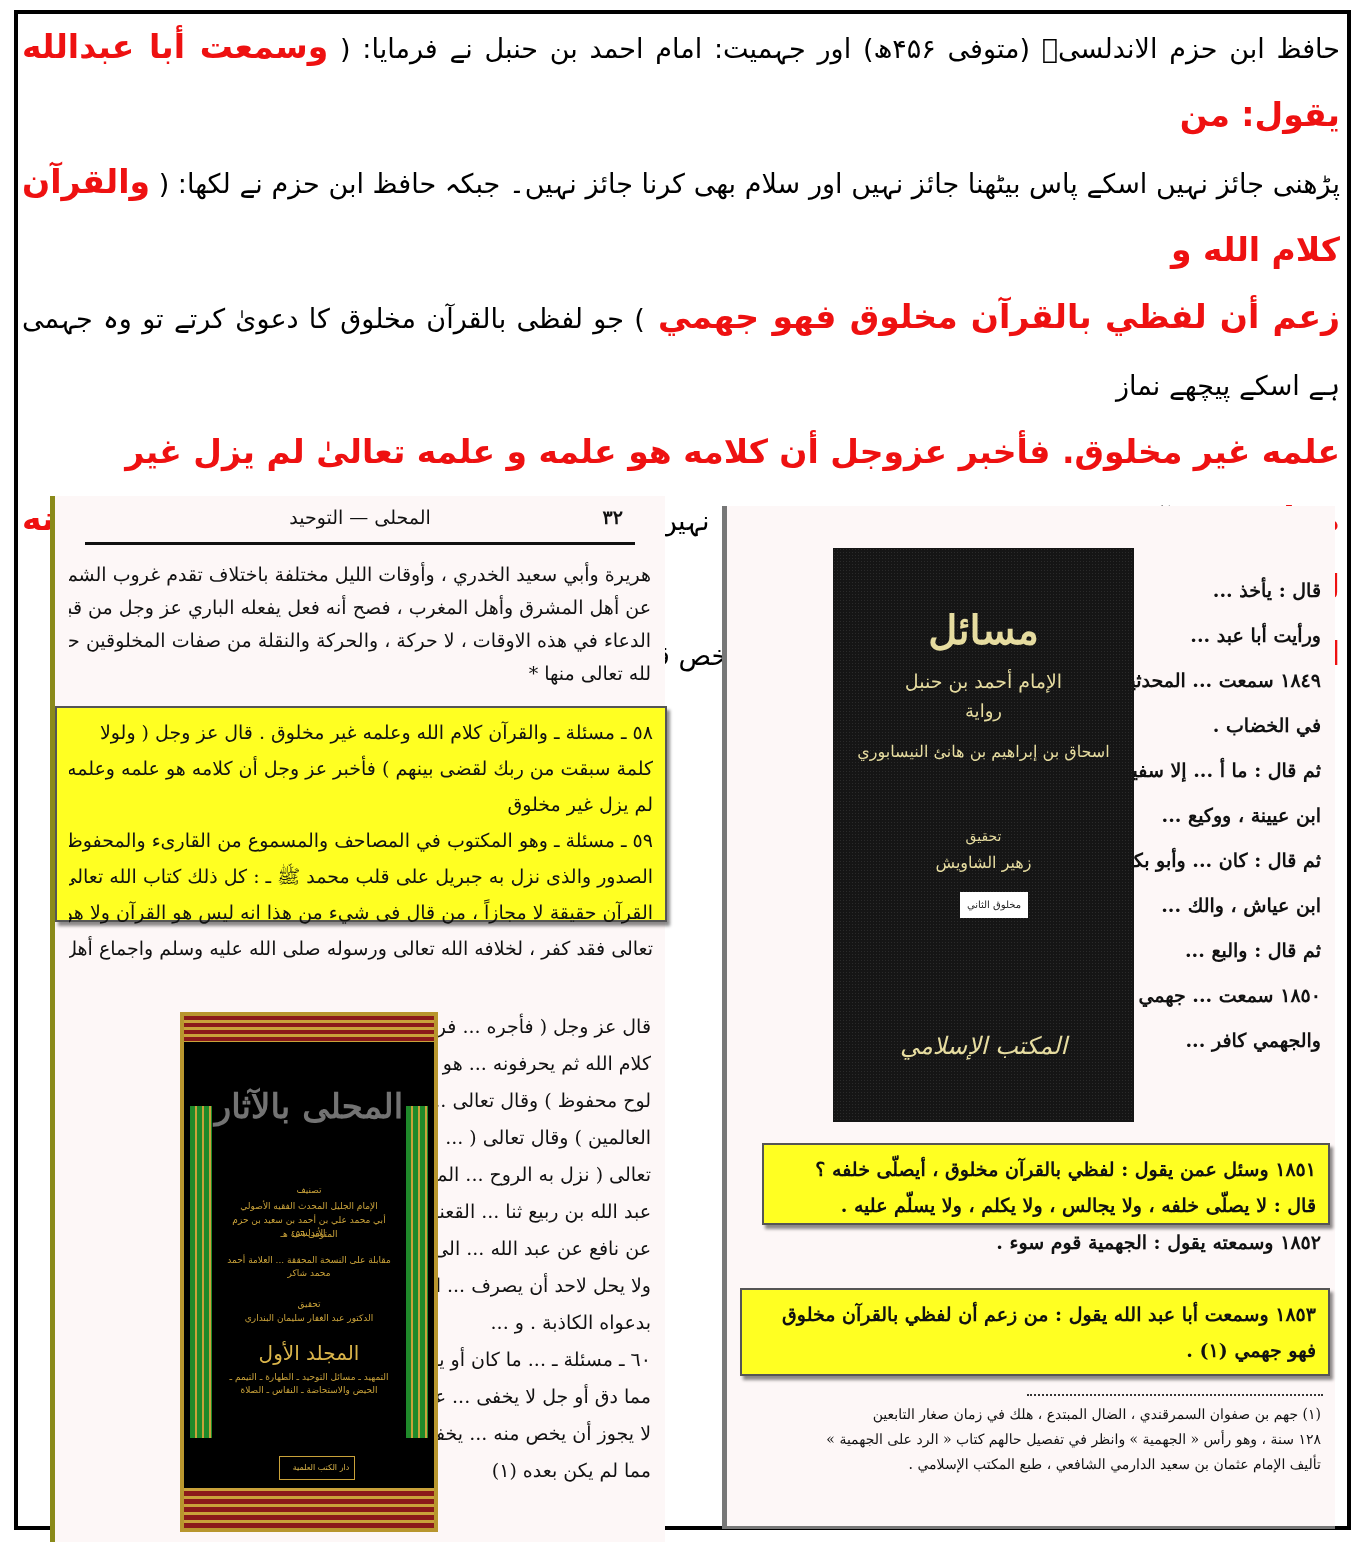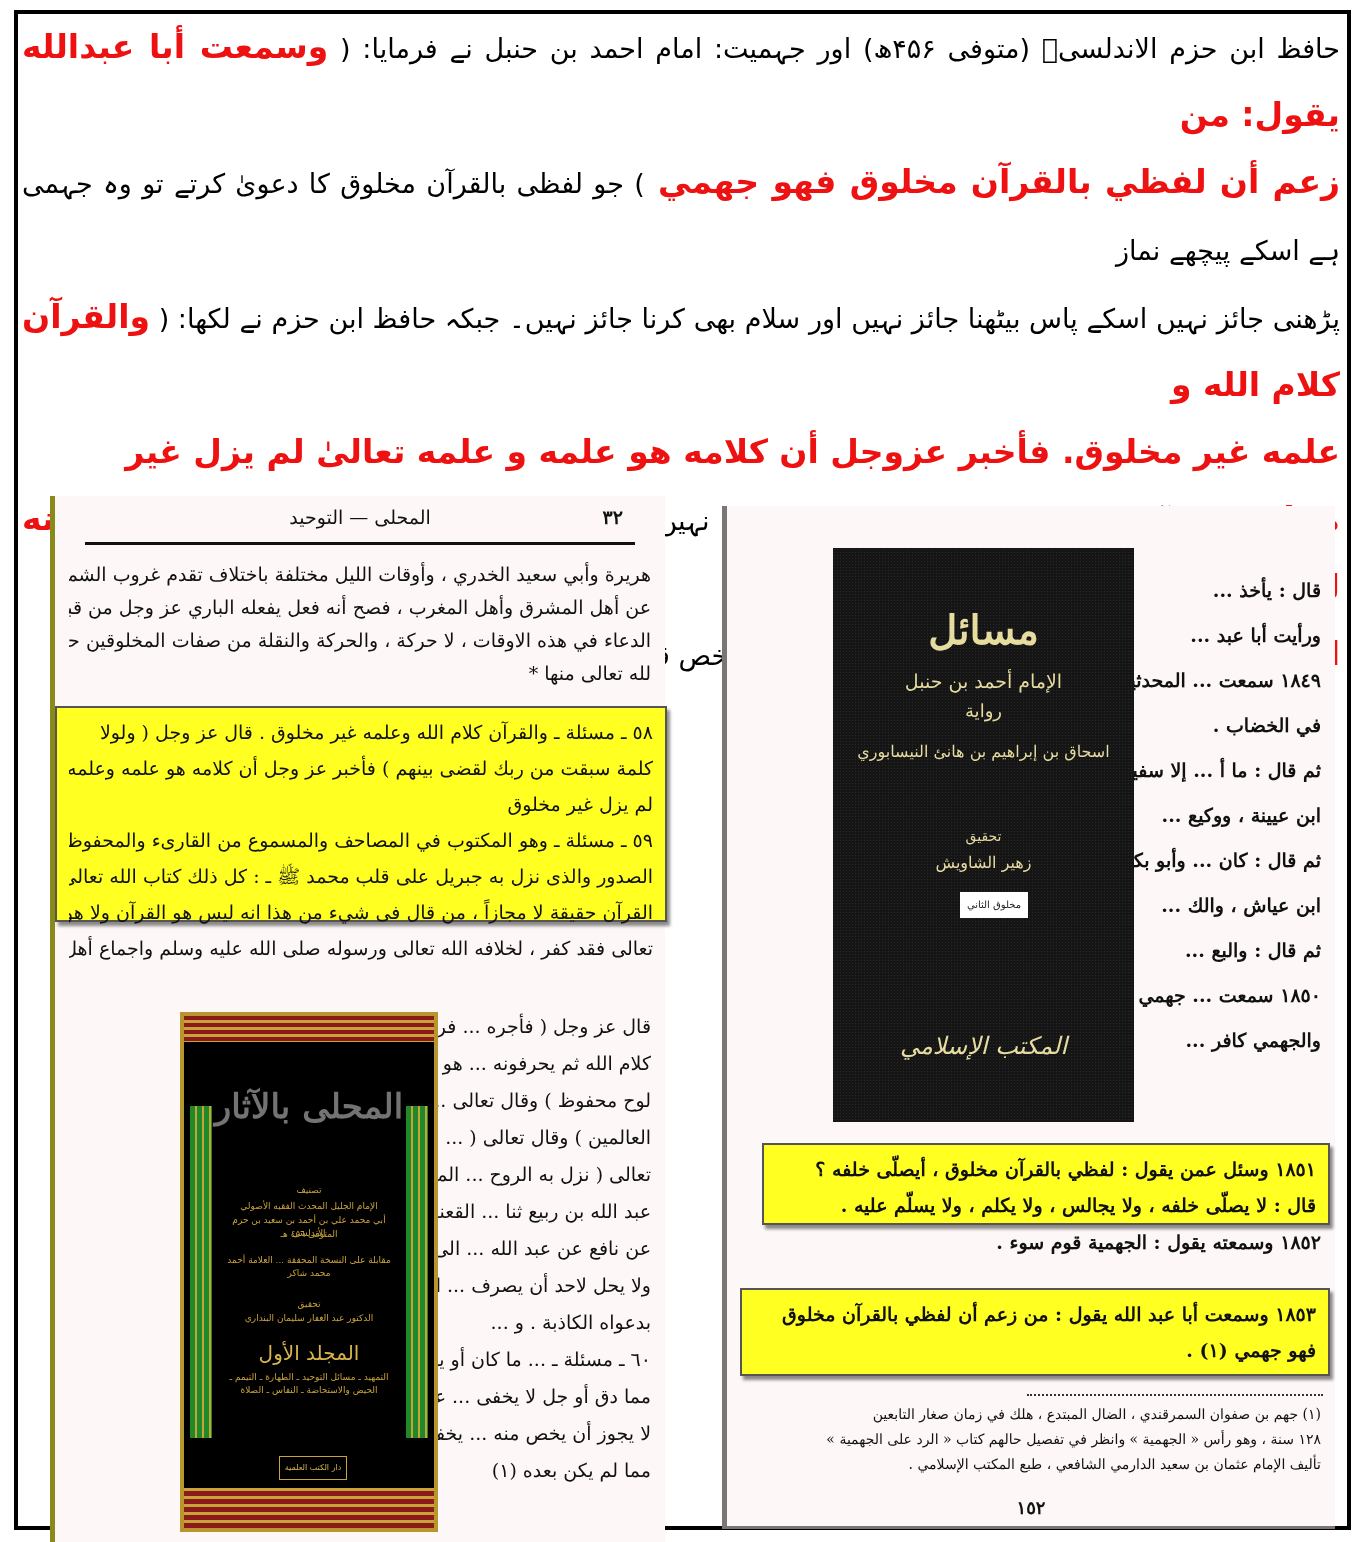--- a/index.html
+++ b/index.html
@@ -23,21 +23,21 @@
   .hl div { white-space: nowrap; overflow: hidden; }
 
   .cover-mahalla { position: absolute; left: 180px; top: 1012px; width: 258px; height: 520px; background: #000; border: 4px solid #b8962e; box-sizing: border-box; overflow: hidden; }
   .cover-mahalla .band-top { position: absolute; left: 0; right: 0; top: 0; height: 26px; background: repeating-linear-gradient(180deg, #8b1a1a 0 4px, #c9a23a 4px 7px); }
   .cover-mahalla .pillar { position: absolute; top: 90px; bottom: 90px; width: 22px; background: repeating-linear-gradient(90deg, #1f8a2a 0 5px, #c9a23a 5px 7px); }
   .cover-mahalla .pl { left: 6px; } .cover-mahalla .pr { right: 6px; }
   .cover-mahalla .band-bot { position: absolute; left: 0; right: 0; bottom: 0; height: 40px; background: repeating-linear-gradient(180deg, #c9a23a 0 3px, #8b1a1a 3px 8px); }
   .cover-mahalla .title { position: absolute; top: 70px; left: 30px; right: 30px; text-align: center; color: #737373; font-size: 34px; font-weight: bold; direction: rtl; font-family: "DejaVu Serif", serif; }
   .cover-mahalla .small { position: absolute; left: 36px; right: 36px; text-align: center; color: #c9a23a; font-size: 9px; line-height: 13px; direction: rtl; }
   .cover-mahalla .vol { position: absolute; top: 325px; left: 40px; right: 40px; text-align: center; color: #d9b44a; font-size: 20px; direction: rtl; }
-  .cover-mahalla .pub { position: absolute; bottom: 48px; left: 95px; width: 66px; height: 22px; border: 1px solid #c9a23a; color: #d9b44a; font-size: 8px; text-align: center; line-height: 22px; direction: rtl; }
+  .cover-mahalla .pub { position: absolute; bottom: 48px; left: 95px; width: 66px; height: 22px; border: 1px solid #c9a23a; color: #d9b44a; font-size: 8px; text-align: center; line-height: 22px; direction: rtl; padding-left: 8px; }
 
   .cover-masail { position: absolute; left: 833px; top: 548px; width: 301px; height: 574px; background: #151515; background-image: radial-gradient(#2a2a2a 1px, transparent 1px); background-size: 3px 3px; direction: rtl; font-family: "DejaVu Serif", serif; color: #e6dca0; text-align: center; }
   .cover-masail .t1 { position: absolute; top: 58px; left: 0; right: 0; font-size: 40px; font-weight: bold; }
   .cover-masail .t2 { position: absolute; top: 122px; left: 0; right: 0; font-size: 19px; }
   .cover-masail .t3 { position: absolute; top: 152px; left: 0; right: 0; font-size: 18px; }
   .cover-masail .t4 { position: absolute; top: 194px; left: 0; right: 0; font-size: 16px; }
   .cover-masail .t5 { position: absolute; top: 280px; left: 0; right: 0; font-size: 14px; }
   .cover-masail .t6 { position: absolute; top: 305px; left: 0; right: 0; font-size: 16px; }
   .cover-masail .vol { position: absolute; top: 344px; left: 127px; width: 68px; height: 26px; background: #fff; color: #222; font-size: 10px; line-height: 26px; }
   .cover-masail .t7 { position: absolute; top: 484px; left: 0; right: 0; font-size: 24px; font-style: italic; }
@@ -47,22 +47,22 @@
   .footnote div { white-space: nowrap; overflow: hidden; }
   .page-bottom { position: absolute; left: 0; right: 0; bottom: 8px; text-align: center; font-size: 18px; font-weight: bold; }
 </style>
 </head>
 <body>
 
 <div class="frame"></div>
 
 <div class="header" id="header">
     <p><span class="ur">حافظ ابن حزم الاندلسیؒ (متوفی ۴۵۶ھ) اور جہمیت: امام احمد بن حنبل نے فرمایا: ( </span><span class="ar">وسمعت أبا عبدالله يقول: من </span></p>
+    <p><span class="ur">پڑھنی جائز نہیں اسکے پاس بیٹھنا جائز نہیں اور سلام بھی کرنا جائز نہیں۔ جبکہ حافظ ابن حزم نے لکھا: ( </span><span class="ar">والقرآن كلام الله و </span></p>
     <p><span class="ar">زعم أن لفظي بالقرآن مخلوق فهو جهمي </span><span class="ur">) جو لفظی بالقرآن مخلوق کا دعویٰ کرتے تو وہ جہمی ہے اسکے پیچھے نماز </span></p>
-    <p><span class="ur">پڑھنی جائز نہیں اسکے پاس بیٹھنا جائز نہیں اور سلام بھی کرنا جائز نہیں۔ جبکہ حافظ ابن حزم نے لکھا: ( </span><span class="ar">والقرآن كلام الله و </span></p>
     <p><span class="ar">علمه غير مخلوق. فأخبر عزوجل أن كلامه هو علمه و علمه تعالىٰ لم يزل غير </span></p>
     <p><span class="ar">مخلوق </span><span class="ur">) قرآن اللہ کا کلام ہے اور علم ہے، مخلوق نہیں۔ پھر لکھا: ( </span><span class="ar">من قال من شيء من هذا انه ليس هو </span></p>
     <p><span class="ar">القرآن ولا هو كلام الله فقد كفر </span><span class="ur">) جو شخص قرآن کو مخلوق سمجھتا ہے اس نے یقیناً کفر کیا ہے۔ </span></p>
   </div>
 
 <div class="page page-left">
   <div class="running-head">
     <span>المحلى — التوحيد</span>
     <span class="pnum">٣٢</span>
   </div>
@@ -133,21 +133,20 @@
     </div>
   <div class="lines" style="top:720px; font-weight:bold;">
     <div>١٨٥٢ وسمعته يقول : الجهمية قوم سوء .</div>
   </div>
   <div class="footnote-sep"></div>
   <div class="footnote" id="right-footnote">
       <div>(١) جهم بن صفوان السمرقندي ، الضال المبتدع ، هلك في زمان صغار التابعين</div>
       <div>١٢٨ سنة ، وهو رأس « الجهمية » وانظر في تفصيل حالهم كتاب « الرد على الجهمية »</div>
       <div>تأليف الإمام عثمان بن سعيد الدارمي الشافعي ، طبع المكتب الإسلامي .</div>
     </div>
-  <div class="page-bottom">١٥٢</div>
 </div>
 
 <div class="hl" id="right-hl1" style="left:762px; top:1143px; width:568px; height:82px; font-weight:bold;">
     <div>١٨٥١ وسئل عمن يقول : لفظي بالقرآن مخلوق ، أيصلّى خلفه ؟</div>
     <div>قال : لا يصلّى خلفه ، ولا يجالس ، ولا يكلم ، ولا يسلّم عليه .</div>
   </div>
 <div class="hl" id="right-hl2" style="left:740px; top:1288px; width:590px; height:88px; font-weight:bold;">
     <div>١٨٥٣ وسمعت أبا عبد الله يقول : من زعم أن لفظي بالقرآن مخلوق</div>
     <div>فهو جهمي (١) .</div>
   </div>

